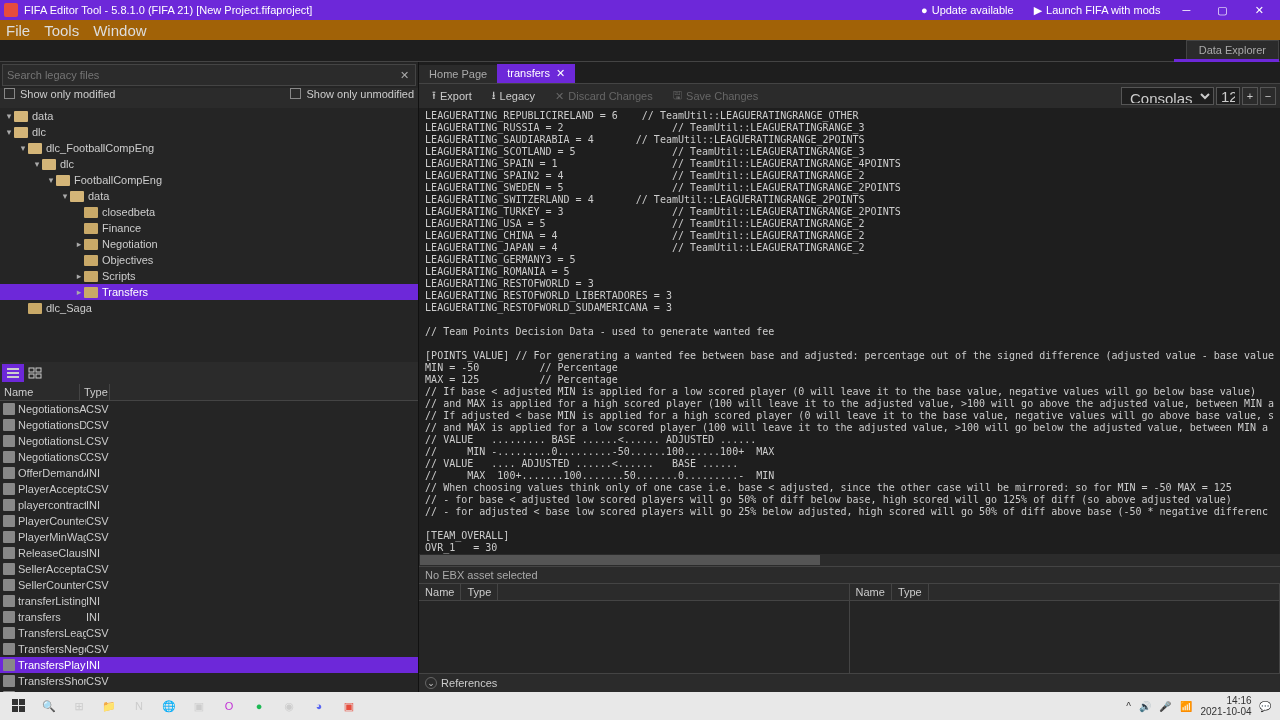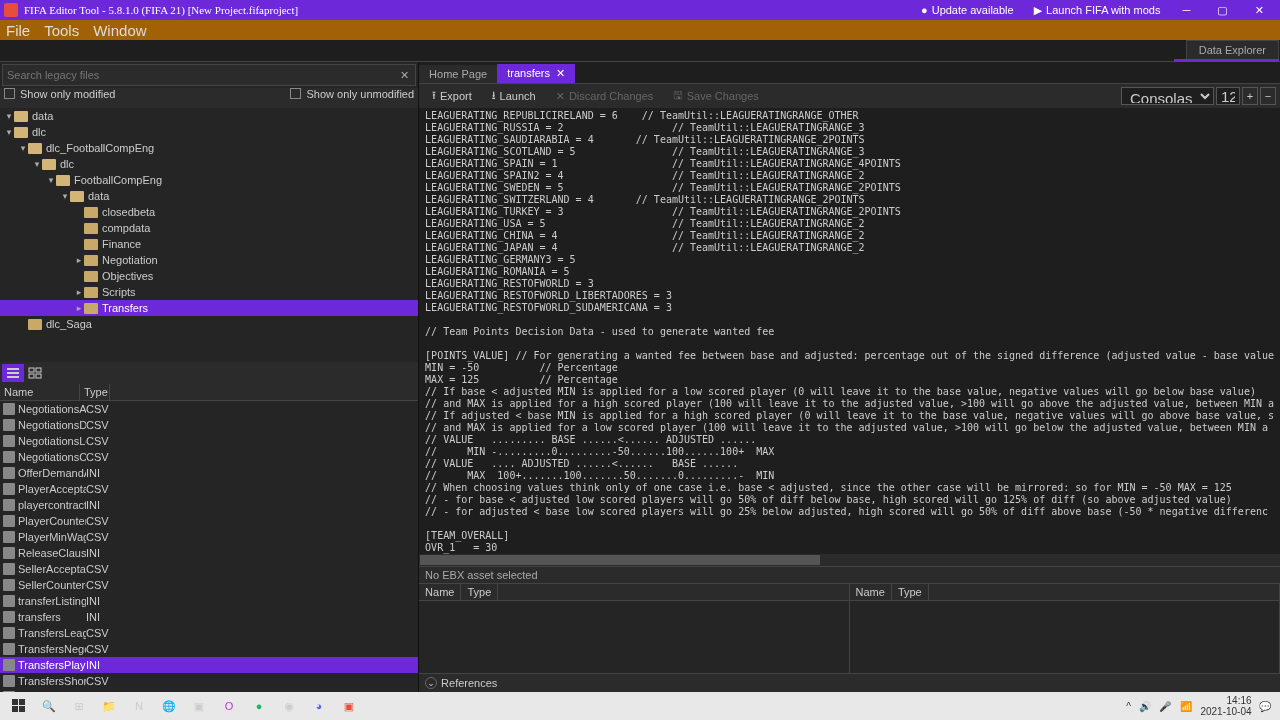--- a/index.html
+++ b/index.html
@@ -1,20 +1,20 @@
 <!DOCTYPE html>
 <html><head>
 <meta charset="utf-8">
 <style>
 * { margin: 0; padding: 0; box-sizing: border-box; font-family: 'Segoe UI', Tahoma, sans-serif; }
 body { background: #1e1e1e; color: #ccc; font-size: 11px; width: 1280px; height: 720px; overflow: hidden; position: relative; }
 
 .titlebar { background: #6d28d9; height: 20px; display: flex; align-items: center; padding: 0 4px; color: #fff; font-size: 11px; }
 .titlebar .icon-app { width: 14px; height: 14px; background: #e74c3c; border-radius: 2px; margin-right: 6px; display:inline-block; }
-.titlebar .title { flex: 1; font-family: Liberation Serif, serif; }
+.titlebar .title { flex: 1; }
 .titlebar .btn-t { padding: 0 10px; display: flex; align-items: center; gap: 4px; cursor: pointer; font-size: 11px; }
 .titlebar .winbtns span { padding: 0 12px; cursor: pointer; }
 
 .menubar { background: #a16207; height: 20px; display: flex; align-items: center; padding: 0 6px; color: #ddd; font-size: 15px; }
 .menubar span { margin-right: 14px; cursor: pointer; }
 
 .tab-strip { background: #1e1e1e; height: 22px; display: flex; align-items: flex-end; padding-left: 4px; border-bottom: 1px solid #444; flex-direction: column; }
 .tab-strip .tab { padding: 3px 12px; background: #2b2b2b; color: #aaa; font-size: 11px; cursor: pointer; margin-right: 1px; border: 1px solid #444; border-bottom: none; }
 .tab-strip .tab.active { background: #6d28d9; color: #fff; border-color:#6d28d9;}
 
@@ -158,25 +158,20 @@
           <span>data</span>
         </div>
         <div class="node" style="padding-left: 74px;">
           <span class="exp"></span>
           <span class="fold-i"></span>
           <span>closedbeta</span>
         </div>
         <div class="node" style="padding-left: 74px;">
           <span class="exp"></span>
           <span class="fold-i"></span>
-          <span>compdata</span>
-        </div>
-        <div class="node" style="padding-left: 74px;">
-          <span class="exp"></span>
-          <span class="fold-i"></span>
           <span>Finance</span>
         </div>
         <div class="node" style="padding-left: 74px;">
           <span class="exp">▸</span>
           <span class="fold-i"></span>
           <span>Negotiation</span>
         </div>
         <div class="node" style="padding-left: 74px;">
           <span class="exp"></span>
           <span class="fold-i"></span>
@@ -320,21 +315,21 @@
     </div>
   </div>
 
   <div class="right-pane">
     <div class="right-tabs">
       <div class="tab">Home Page</div>
       <div class="tab active"><span>transfers</span><span class="x">✕</span></div>
     </div>
     <div class="toolbar">
       <div class="tbtn">⭱ <span>Export</span></div>
-      <div class="tbtn">⭳ <span>Launch</span></div>
+      <div class="tbtn">⭳ <span>Legacy</span></div>
       <div class="tbtn disabled">✕ <span>Discard Changes</span></div>
       <div class="tbtn disabled">🖫 <span>Save Changes</span></div>
       <span class="spacer"></span>
       <select><option>Consolas</option></select>
       <input class="numbox" value="12" style="">
       <span class="pm">+</span>
       <span class="pm">−</span>
     </div>
     <div class="editor">LEAGUERATING_REPUBLICIRELAND = 6    // TeamUtil::LEAGUERATINGRANGE_OTHER
 LEAGUERATING_RUSSIA = 2                  // TeamUtil::LEAGUERATINGRANGE_3

